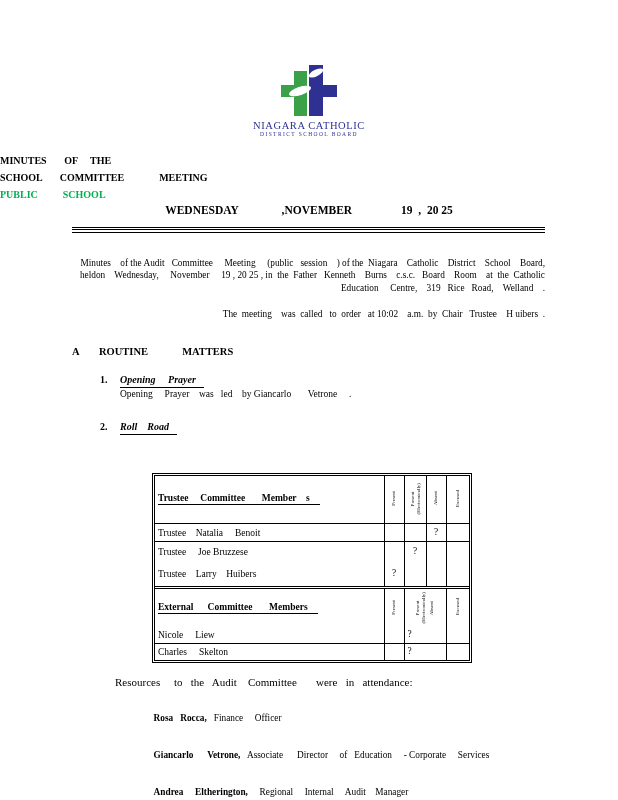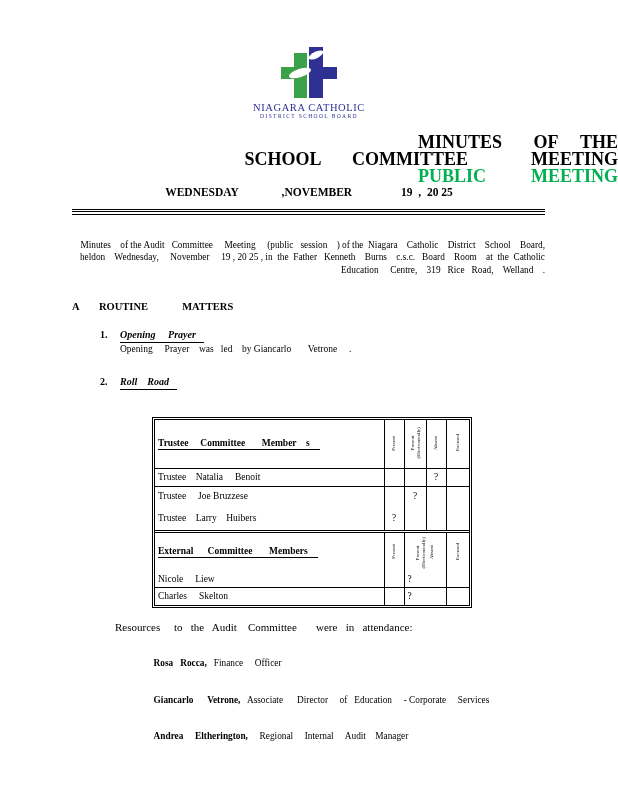--- a/index.html
+++ b/index.html
@@ -1,27 +1,27 @@
 <!DOCTYPE html>
 <html><head>
 <meta charset="utf-8">
 <style>
   html,body{margin:0;padding:0;background:#ffffff;}
   body{width:618px;height:800px;font-family:"Liberation Serif","DejaVu Serif",serif;color:#000;}
   .page{position:relative;width:618px;height:800px;overflow:hidden;background:#fff;}
   .pre{white-space:pre;}
 
   
-  .logo-wrap{padding-top:46px;text-align:center;}
+  .logo-wrap{padding-top:36px;text-align:center;margin-top:28px;}
   .logo-wrap svg{display:block;margin:0 auto;}
   .org-name{font-size:10.5px;line-height:11px;color:#2e3192;letter-spacing:0.6px;margin-top:2px;font-weight:400;}
   .org-sub{font-size:5.5px;line-height:7px;color:#2e3192;letter-spacing:1.4px;margin-top:0;}
 
   
-  .title-block{text-align:right;margin-top:14px;font-weight:bold;font-size:18px;line-height:17px;padding-left:38px;}
+  .title-block{text-align:left;margin-top:14px;font-weight:bold;font-size:10px;line-height:17px;}
   .session-line{color:#00b050;}
   .date-line{text-align:center;font-weight:bold;font-size:11.5px;line-height:15px;}
 
   .content{padding:0 73px 0 72px;}
 
   
   .double-rule{margin-top:9px;height:4px;border-top:1.5px solid #000;border-bottom:1.5px solid #000;position:relative;}
   .double-rule:after{content:"";position:absolute;left:0;right:0;top:1px;border-top:1px solid #000;}
 
   .body-line{font-size:9.3px;line-height:12.4px;white-space:pre;text-align:right;}
@@ -32,21 +32,21 @@
   .sec-letter{width:27px;}
 
   .item{display:flex;margin-left:28px;font-size:10px;line-height:13px;}
   .item-1{margin-top:15px;}
   .item-2{margin-top:20px;}
   .item-num{width:20px;font-weight:bold;}
   .item-title{font-weight:bold;font-style:italic;border-bottom:1px solid #000;white-space:pre;padding:0 8px 1px 0;}
   .item-body{margin-left:48px;font-size:9.5px;line-height:12px;white-space:pre;}
 
   
-  .tablewrap{margin-left:80px;margin-top:27px;width:314px;border:3px double #000;}
+  .tablewrap{margin-left:80px;margin-top:38px;width:314px;border:3px double #000;}
   table.rolltable{border-collapse:collapse;width:100%;table-layout:fixed;}
   table.rolltable.second{border-top:3px double #000;}
   .rolltable td{border:1px solid #000;font-size:9.5px;padding:0 3px;vertical-align:middle;overflow:hidden;}
   .rolltable td:first-child{border-left-style:none;}
   .rolltable td:last-child{border-right-style:none;}
   .rolltable tr.first td{border-top-style:none;}
   .rolltable tr.last td{border-bottom-style:none;}
   .rolltable td.nb{border-bottom-style:hidden;}
   .rolltable tr.nt td{border-top-style:hidden;}
   .tbl-title{font-weight:bold;border-bottom:1px solid #000;white-space:pre;padding:0 10px 1px 0;display:inline-block;}
@@ -79,35 +79,38 @@
       <ellipse cx="20" cy="27" rx="11.5" ry="4.2" fill="#ffffff" transform="rotate(-18 20 27)"></ellipse>
       <ellipse cx="36" cy="9" rx="8" ry="3.2" fill="#ffffff" transform="rotate(-26 36 9)"></ellipse>
     </svg>
     <div class="org-name pre">NIAGARA CATHOLIC</div>
     <div class="org-sub pre">DISTRICT SCHOOL BOARD</div>
   </div>
 
   <div class="title-block">
     <div class="pre">MINUTES       OF     THE</div>
     <div class="pre">SCHOOL       COMMITTEE              MEETING</div>
-    <div class="pre session-line">PUBLIC          MEETING</div>
+    <div class="pre session-line">PUBLIC          SCHOOL</div>
   </div>
 
   <div class="date-line pre">WEDNESDAY               ,NOVEMBER                 19  ,  20 25</div>
 
   <div class="content">
 
     <div class="double-rule"></div>
 
     <div class="para-1">
       <div class="body-line">Minutes    of the Audit   Committee     Meeting     (public   session    ) of the  Niagara    Catholic    District    School    Board,</div>
       <div class="body-line">heldon    Wednesday,     November     19 , 20 25 , in  the  Father   Kenneth    Burns    c.s.c.   Board    Room    at  the  Catholic</div>
       <div class="body-line">Education     Centre,    319   Rice   Road,    Welland    .</div>
     </div>
 
+    <div class="para-2">
+      <div class="body-line">The  meeting    was  called   to  order   at 10:02    a.m.  by  Chair   Trustee    H uibers  .</div>
+    </div>
 
     <div class="sec-head">
       <span class="sec-letter">A</span>
       <span class="pre">ROUTINE             MATTERS</span>
     </div>
 
     <div class="item item-1">
       <span class="item-num">1.</span>
       <span class="item-title">Opening     Prayer</span>
     </div>

